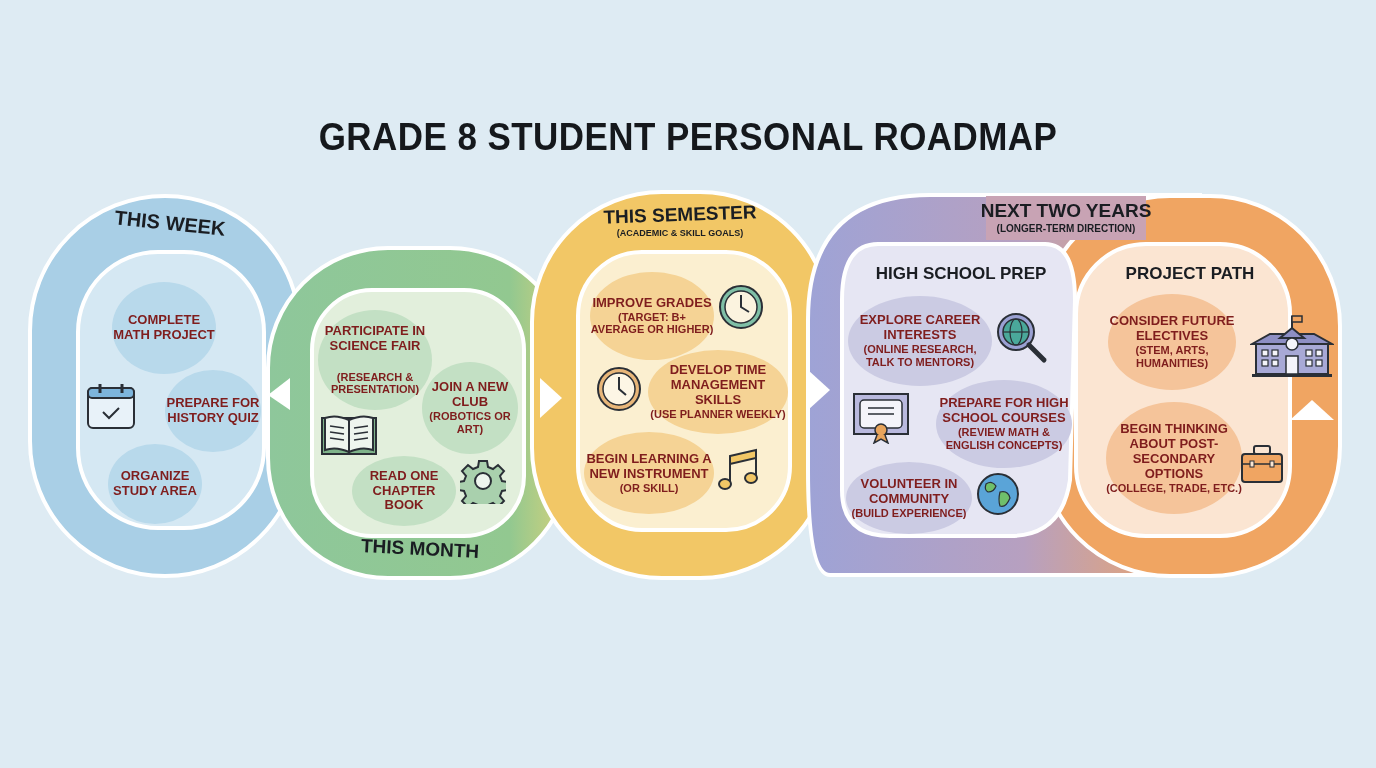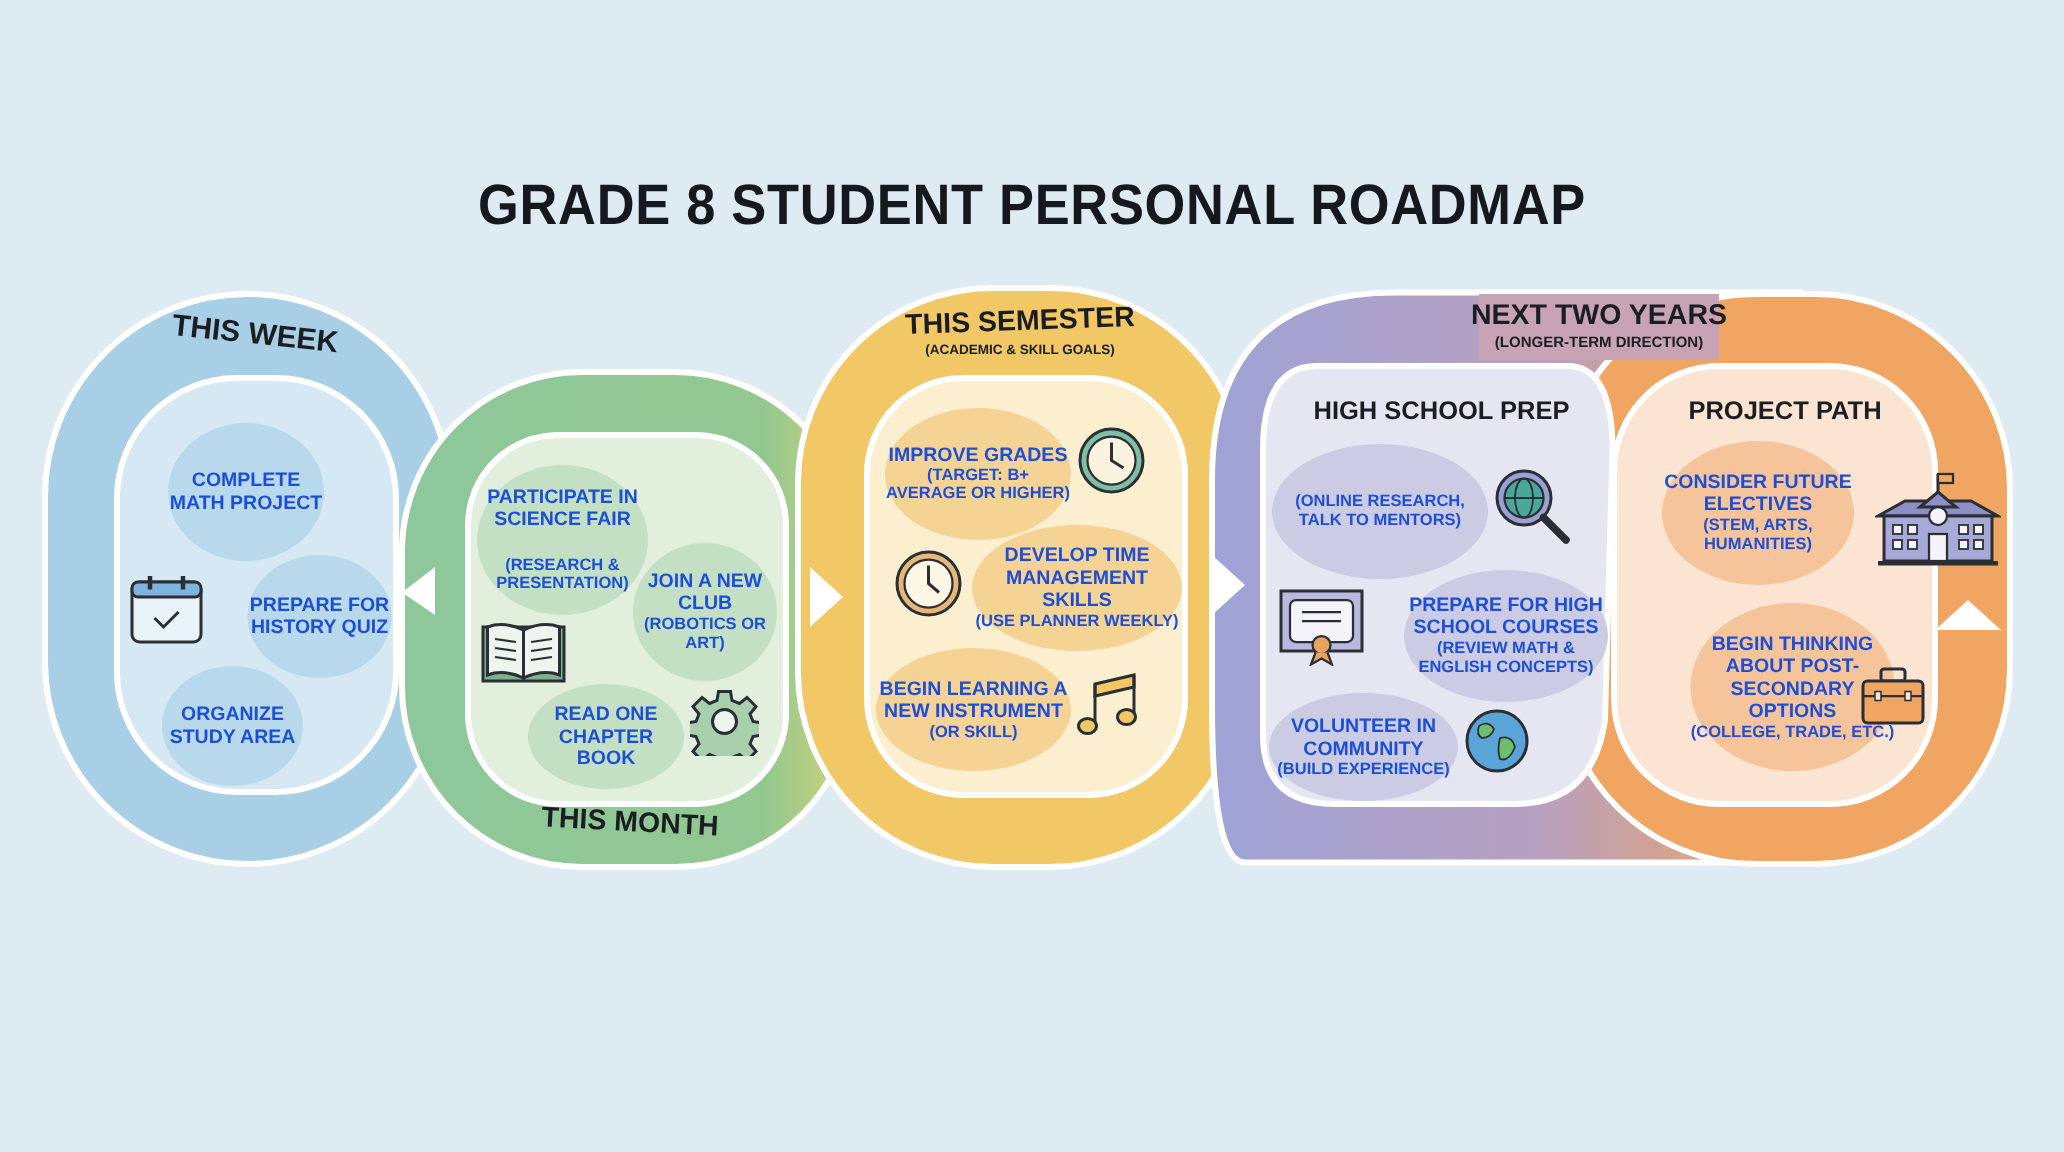--- a/index.html
+++ b/index.html
@@ -1,20 +1,20 @@
 <!DOCTYPE html>
 <html><head>
 <meta charset="utf-8">
 <style>
   html,body{margin:0;padding:0;}
   body{width:1376px;height:768px;background:#deebf3;position:relative;overflow:hidden;font-family:"Liberation Sans","DejaVu Sans",sans-serif;}
   .title{position:absolute;left:0;width:1376px;top:116px;text-align:center;font-size:38px;font-weight:bold;color:#15181c;letter-spacing:0.5px;transform:scaleX(0.92);}
   svg.bg{position:absolute;left:0;top:0;}
   .lbl{position:absolute;text-align:center;font-weight:bold;color:#1a1d22;}
-  .bubble{position:absolute;border-radius:50%;display:flex;flex-direction:column;align-items:center;justify-content:center;text-align:center;font-weight:bold;color:#1d4ed8;line-height:1.15;}
+  .bubble{position:absolute;border-radius:50%;display:flex;flex-direction:column;align-items:center;justify-content:center;text-align:center;font-weight:bold;color:#7f1d1d;line-height:1.15;}
   .bubble .main{font-size:13px;}
   .bubble .sub{font-size:11px;}
   .ico{position:absolute;}
 </style>
 </head>
 <body>
 
 <svg class="bg" width="1376" height="768">
   <defs>
     <linearGradient id="gMonth" x1="0" x2="1" y1="0" y2="0">
@@ -135,20 +135,21 @@
     <line x1="38" y1="4" x2="38" y2="32" stroke="#2a2f36" stroke-width="2"></line>
     <ellipse cx="7" cy="38" rx="6" ry="5" fill="#f2c766" stroke="#2a2f36" stroke-width="2"></ellipse>
     <ellipse cx="33" cy="32" rx="6" ry="5" fill="#f2c766" stroke="#2a2f36" stroke-width="2"></ellipse>
   </svg>
 
 <div class="lbl" style="left:966px;top:200px;width:200px;font-size:19px;">NEXT TWO YEARS</div>
 <div class="lbl" style="left:966px;top:223px;width:200px;font-size:10px;">(LONGER-TERM DIRECTION)</div>
 
 <div class="lbl" style="left:866px;top:264px;width:190px;font-size:17px;">HIGH SCHOOL PREP</div>
 <div class="bubble" style="left:848px;top:296px;width:144px;height:90px;background:#cbcbe3;">
+    <span class="main">EXPLORE CAREER INTERESTS</span>
     <span class="sub">(ONLINE RESEARCH, TALK TO MENTORS)</span>
   </div>
 <div class="bubble" style="left:916px;top:380px;width:136px;height:88px;background:#cbcbe3;margin-left:20px;">
     <span class="main">PREPARE FOR HIGH SCHOOL COURSES</span>
     <span class="sub">(REVIEW MATH &amp; ENGLISH CONCEPTS)</span>
   </div>
 <div class="bubble" style="left:846px;top:462px;width:126px;height:72px;background:#cbcbe3;">
     <span class="main">VOLUNTEER IN COMMUNITY</span>
     <span class="sub">(BUILD EXPERIENCE)</span>
   </div>
@@ -171,21 +172,21 @@
     <circle cx="22" cy="22" r="20" fill="#5aa4d8" stroke="#2a2f36" stroke-width="2"></circle>
     <path d="M10 12 Q16 8 20 14 Q18 20 12 20 Q8 18 10 12 Z" fill="#6fbf6a" stroke="#2a2f36" stroke-width="1.2"></path>
     <path d="M24 20 Q32 18 34 26 Q30 36 24 34 Q22 28 24 20 Z" fill="#6fbf6a" stroke="#2a2f36" stroke-width="1.2"></path>
   </svg>
 
 <div class="lbl" style="left:1110px;top:264px;width:160px;font-size:17px;">PROJECT PATH</div>
 <div class="bubble" style="left:1108px;top:294px;width:128px;height:96px;background:#f5c49a;">
     <span class="main">CONSIDER FUTURE ELECTIVES</span>
     <span class="sub">(STEM, ARTS, HUMANITIES)</span>
   </div>
-<div class="bubble" style="left:1106px;top:402px;width:136px;height:112px;background:#f5c49a;margin-left:21px;">
+<div class="bubble" style="left:1106px;top:402px;width:136px;height:112px;background:#f5c49a;">
     <span class="main">BEGIN THINKING ABOUT POST-SECONDARY OPTIONS</span>
     <span class="sub">(COLLEGE, TRADE, ETC.)</span>
   </div>
 <svg class="ico" style="left:1250px;top:314px;" width="84" height="64" viewBox="0 0 84 64">
     <line x1="42" y1="2" x2="42" y2="16" stroke="#2a2f36" stroke-width="2"></line>
     <rect x="42" y="2" width="10" height="6" fill="#f0a562" stroke="#2a2f36" stroke-width="1.5"></rect>
     <polygon points="2,30 20,20 64,20 82,30" fill="#8e8fc4" stroke="#2a2f36" stroke-width="2"></polygon>
     <polygon points="30,24 42,14 54,24" fill="#8e8fc4" stroke="#2a2f36" stroke-width="2"></polygon>
     <rect x="6" y="30" width="72" height="30" fill="#a8a9d6" stroke="#2a2f36" stroke-width="2"></rect>
     <circle cx="42" cy="30" r="6" fill="#f4f4fa" stroke="#2a2f36" stroke-width="1.5"></circle>

